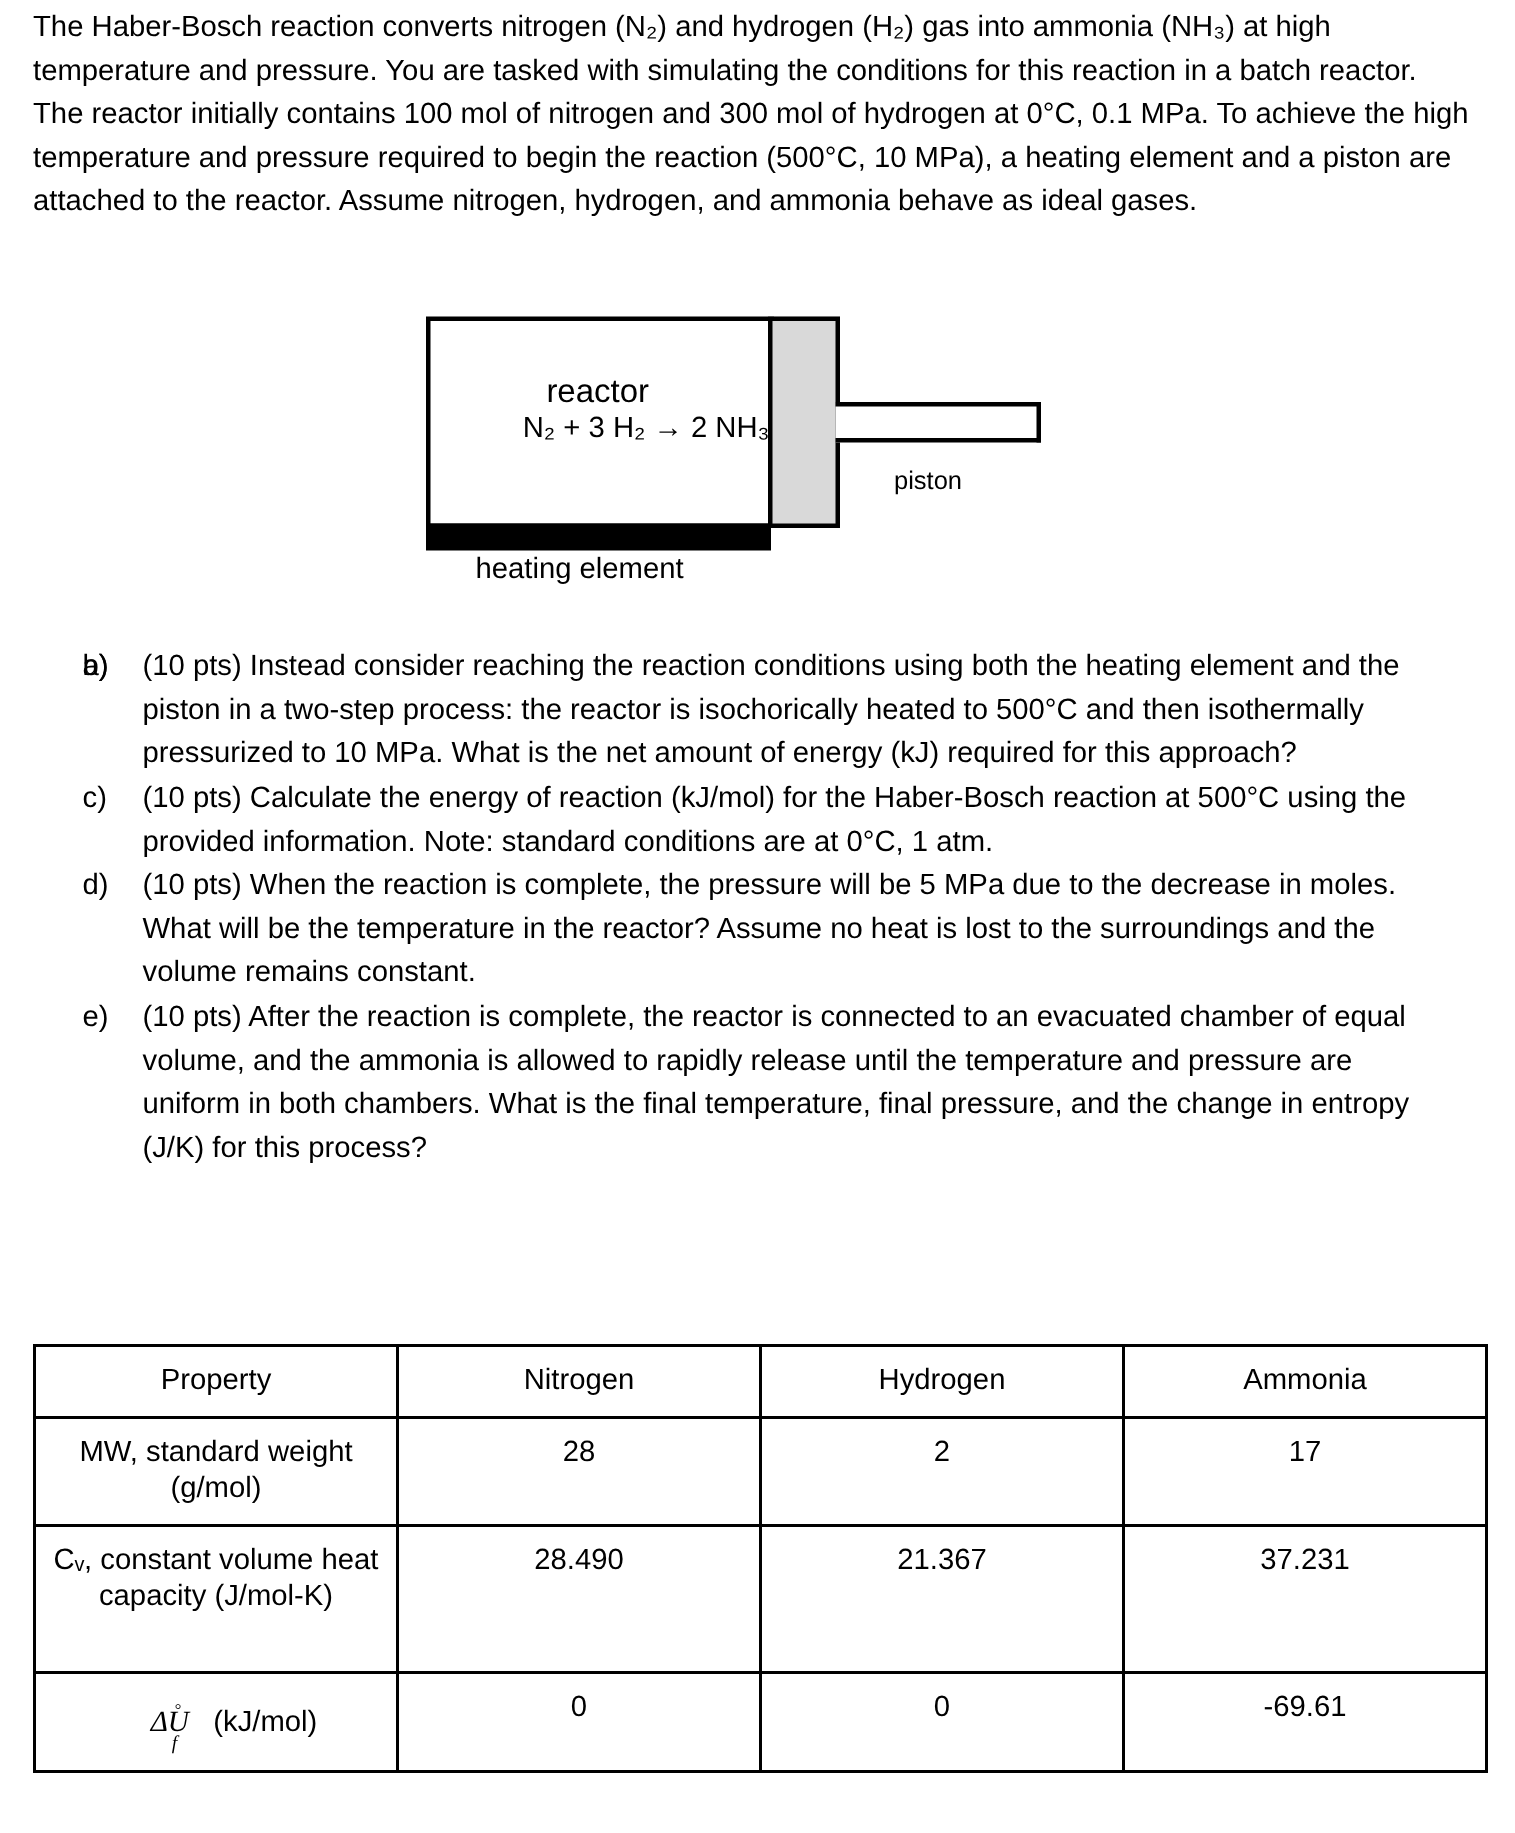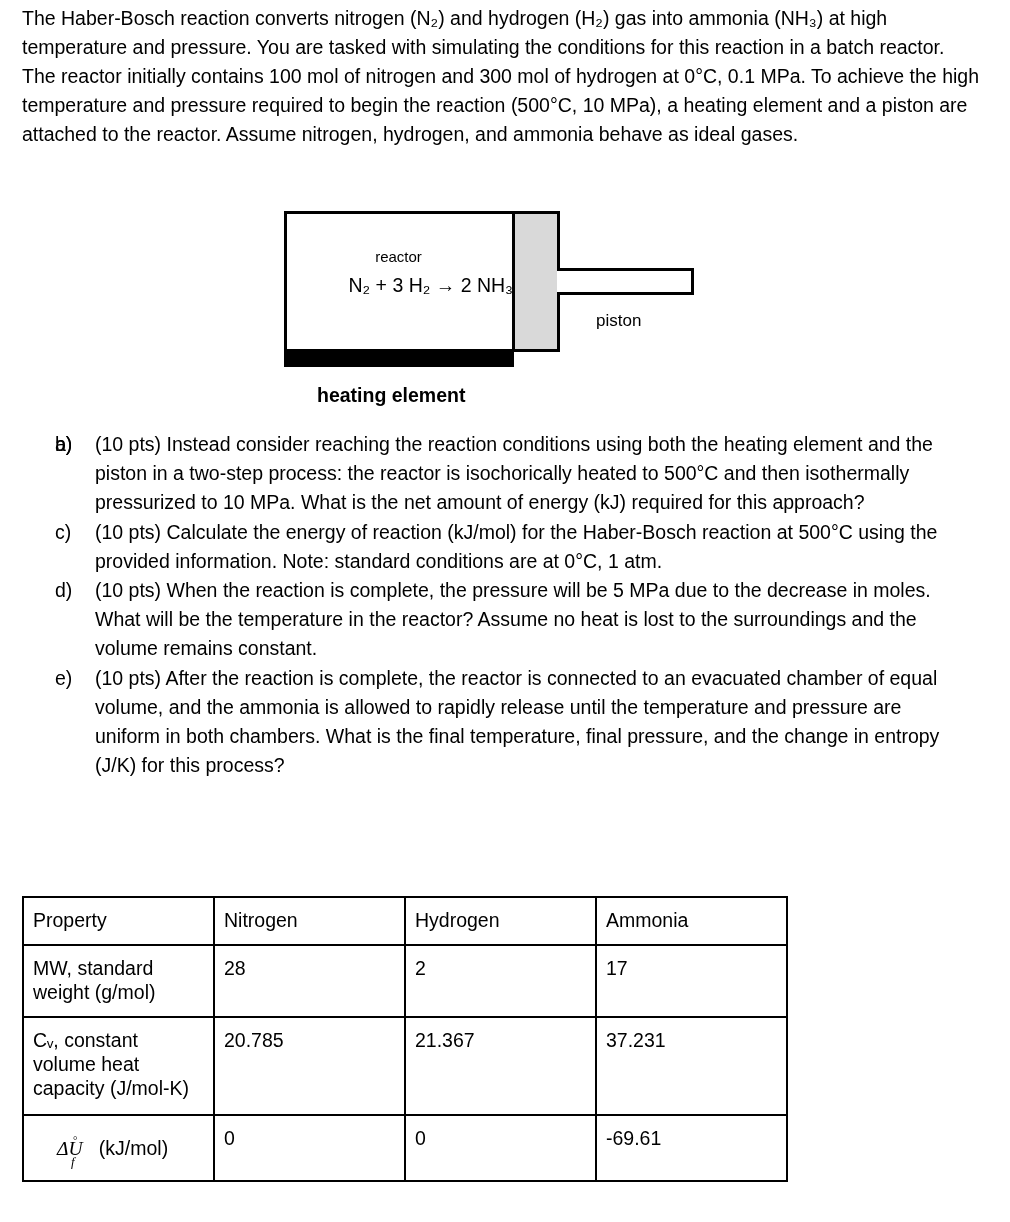--- a/index.html
+++ b/index.html
@@ -4,28 +4,28 @@
 <style>
   html, body { margin:0; padding:0; background:#ffffff; }
   body { width:1010px; height:1222px; position:relative; overflow:hidden;
          font-family:"Liberation Sans", sans-serif; color:#000; font-size:19.5px; }
   .intro { position:absolute; left:22px; top:4px; width:960px; line-height:29px; margin:0; }
   .diagram { position:absolute; left:0; top:0; width:1010px; height:420px; pointer-events:none; }
   .reactor-box { position:absolute; left:284px; top:211px; width:226px; height:135px; border:3px solid #000; background:#fff; }
   .piston-head { position:absolute; left:512px; top:211px; width:42px; height:135px; border:3px solid #000; background:#d9d9d9; }
   .piston-rod { position:absolute; left:557px; top:268px; width:134px; height:21px; border:3px solid #000; border-left:none; background:#fff; }
   .heater { position:absolute; left:284px; top:349px; width:230px; height:18px; background:#000; }
-  .reactor-label { position:absolute; left:284px; top:248px; width:229px; text-align:center; font-size:15px; }
+  .reactor-label { position:absolute; left:284px; top:248px; width:229px; text-align:center; font-size:22px; }
   .reaction-eq { position:absolute; left:284px; top:274px; width:229px; text-align:right; font-size:19.5px; }
   .piston-label { position:absolute; left:596px; top:311px; font-size:17px; }
-  .heater-label { position:absolute; left:317px; top:384px; font-size:19.5px;font-weight:bold; }
+  .heater-label { position:absolute; left:317px; top:368px; font-size:19.5px; }
   .questions { position:absolute; left:55px; top:430px; width:900px; margin:0; padding:0; list-style:none; line-height:29.2px; }
   .questions li { position:relative; padding-left:40px; }
   .q-letter { position:absolute; left:0; top:0; }
-  table.props { position:absolute; left:22px; top:896px; width:766px; border-collapse:collapse; font-size:19.5px; }
+  table.props { position:absolute; left:22px; top:896px; width:970px; border-collapse:collapse; font-size:19.5px;text-align:center; }
   table.props td { border:2.5px solid #000; vertical-align:top; padding:10px 9px 8px 9px; line-height:24px; width:25%; }
   table.props tr.r-head td { height:28px; }
   table.props tr.r-mw td { height:52px; }
   table.props tr.r-cv td { height:78px; }
   table.props tr.r-du td { height:46px; }
   .du-label { display:inline-block; padding-top:10px;margin-left:24px; }
   .delta-u { font-family:"Liberation Serif", serif; font-style:italic; position:relative; }
   .sup-deg { font-size:11px; position:absolute; left:16px; top:-10px; font-style:normal; }
   .sub-f { font-size:13px; position:absolute; left:14px; top:12px; }
 </style>
@@ -62,21 +62,21 @@
     <td>Ammonia</td>
   </tr>
   <tr class="r-mw">
     <td>MW, standard weight (g/mol)</td>
     <td>28</td>
     <td>2</td>
     <td>17</td>
   </tr>
   <tr class="r-cv">
     <td>Cᵥ, constant volume heat capacity (J/mol-K)</td>
-    <td>20.785</td>
+    <td>28.490</td>
     <td>21.367</td>
     <td>37.231</td>
   </tr>
   <tr class="r-du">
     <td>
       <span class="du-label">
         <span class="delta-u"><span>ΔU</span><span class="sup-deg">°</span><span class="sub-f">f</span></span>
         &nbsp;&nbsp;<span>(kJ/mol)</span>
       </span>
     </td>

